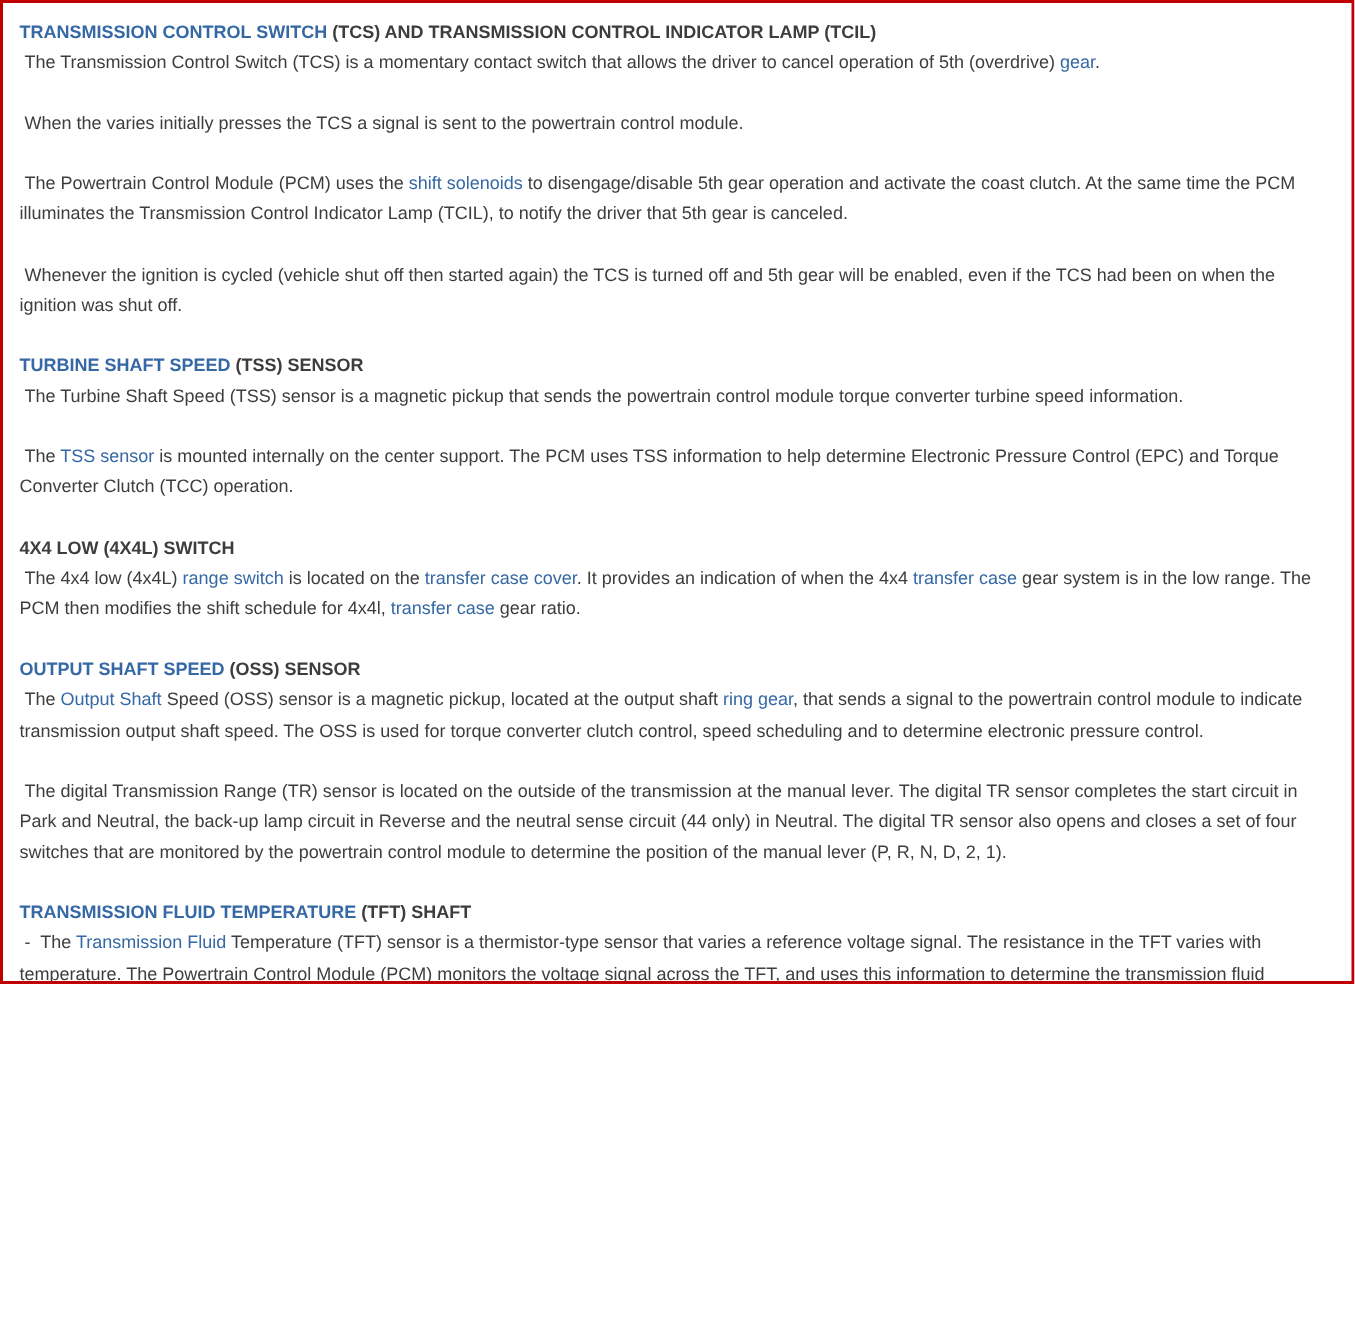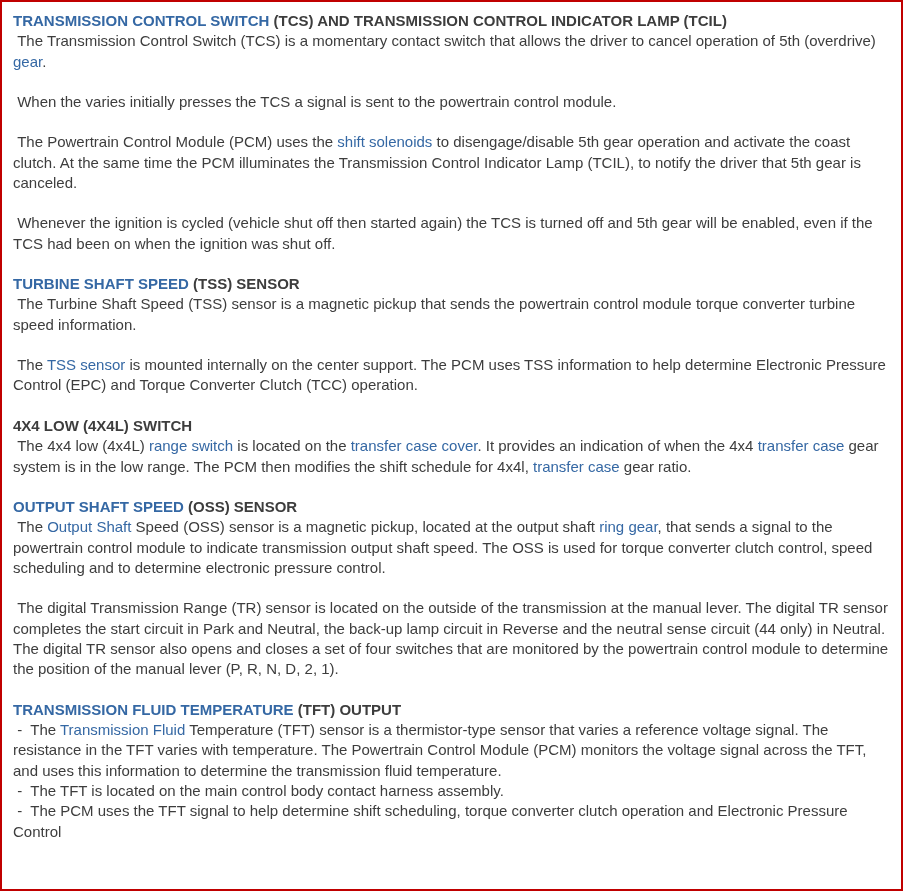--- a/index.html
+++ b/index.html
@@ -4,27 +4,27 @@
 <style>
   :root{
     --border:#c00000;
     --text:#3d3d3d;
     --link:#3568a4;
     --bg:#ffffff;
   }
   html,body{margin:0;padding:0;background:#fff;}
   .page{
     width:903px;
-    height:891px;
+    height:656px;
     box-sizing:border-box;
     border:2px solid var(--border);
     background:var(--bg);
     overflow:hidden;
     font-family:"Liberation Sans", sans-serif;
-    font-size:15px;
+    font-size:12px;
     line-height:20.35px;
     color:var(--text);
   }
   .doc{
     display:block;
     padding:9px 11px 6px 11px;
   }
   .block{
     white-space:pre-wrap;
     margin:0;
@@ -47,18 +47,18 @@
       <div class="block para"><span class="run"> The Powertrain Control Module </span><span class="run bold">(PCM)</span><span class="run"> uses the </span><span class="run link">shift solenoids</span><span class="run"> to disengage/disable 5th gear operation and activate the coast clutch. At the same time the PCM illuminates the Transmission Control Indicator Lamp </span><span class="run bold">(TCIL)</span><span class="run">, to notify the driver that 5th gear is canceled.</span></div>
       <div class="block para"><span class="run"> Whenever the ignition is cycled (vehicle shut off then started again) the TCS is turned off and 5th gear will be enabled, even if the TCS had been on when the ignition was shut off.</span></div>
       <div class="block heading"><span class="run link">TURBINE SHAFT SPEED </span><span class="run">(TSS) SENSOR</span></div>
       <div class="block para"><span class="run"> The Turbine Shaft Speed </span><span class="run bold">(TSS)</span><span class="run"> sensor is a magnetic pickup that sends the powertrain control module torque converter turbine speed information.</span></div>
       <div class="block para"><span class="run"> The </span><span class="run link">TSS sensor</span><span class="run"> is mounted internally on the center support. The PCM uses TSS information to help determine Electronic Pressure Control </span><span class="run bold">(EPC)</span><span class="run"> and Torque Converter Clutch </span><span class="run bold">(TCC)</span><span class="run"> operation.</span></div>
       <div class="block heading"><span class="run">4X4 LOW (4X4L) SWITCH</span></div>
       <div class="block para"><span class="run"> The 4x4 low (4x4L) </span><span class="run link">range switch</span><span class="run"> is located on the </span><span class="run link">transfer case cover</span><span class="run">. It provides an indication of when the 4x4 </span><span class="run link">transfer case</span><span class="run"> gear system is in the low range. The PCM then modifies the shift schedule for 4x4l, </span><span class="run link">transfer case</span><span class="run"> gear ratio.</span></div>
       <div class="block heading"><span class="run link">OUTPUT SHAFT SPEED </span><span class="run">(OSS) SENSOR</span></div>
       <div class="block para"><span class="run"> The </span><span class="run link">Output Shaft</span><span class="run"> Speed </span><span class="run bold">(OSS)</span><span class="run"> sensor is a magnetic pickup, located at the output shaft </span><span class="run link">ring gear</span><span class="run">, that sends a signal to the powertrain control module to indicate transmission output shaft speed. The OSS is used for torque converter clutch control, speed scheduling and to determine electronic pressure control.</span></div>
       <div class="block para"><span class="run"> The digital Transmission Range </span><span class="run bold">(TR)</span><span class="run"> sensor is located on the outside of the transmission at the manual lever. The digital TR sensor completes the start circuit in Park and Neutral, the back-up lamp circuit in Reverse and the neutral sense circuit (44 only) in Neutral. The digital TR sensor also opens and closes a set of four switches that are monitored by the powertrain control module to determine the position of the manual lever (P, R, N, D, 2, 1).</span></div>
-      <div class="block heading"><span class="run link">TRANSMISSION FLUID TEMPERATURE </span><span class="run">(TFT) OUTPUT</span></div>
+      <div class="block heading"><span class="run link">TRANSMISSION FLUID TEMPERATURE </span><span class="run">(TFT) SHAFT</span></div>
       <div class="block item"><span class="run"> -  The </span><span class="run link">Transmission Fluid</span><span class="run"> Temperature </span><span class="run bold">(TFT)</span><span class="run"> sensor is a thermistor-type sensor that varies a reference voltage signal. The resistance in the TFT varies with temperature. The Powertrain Control Module </span><span class="run bold">(PCM)</span><span class="run"> monitors the voltage signal across the TFT, and uses this information to determine the transmission fluid temperature.</span></div>
       <div class="block item"><span class="run"> -  The TFT is located on the main control body contact harness assembly.</span></div>
       <div class="block item"><span class="run"> -  The PCM uses the TFT signal to help determine shift scheduling, torque converter clutch operation and Electronic Pressure Control </span></div>
     </main>
 </div>
 
 </body></html>

